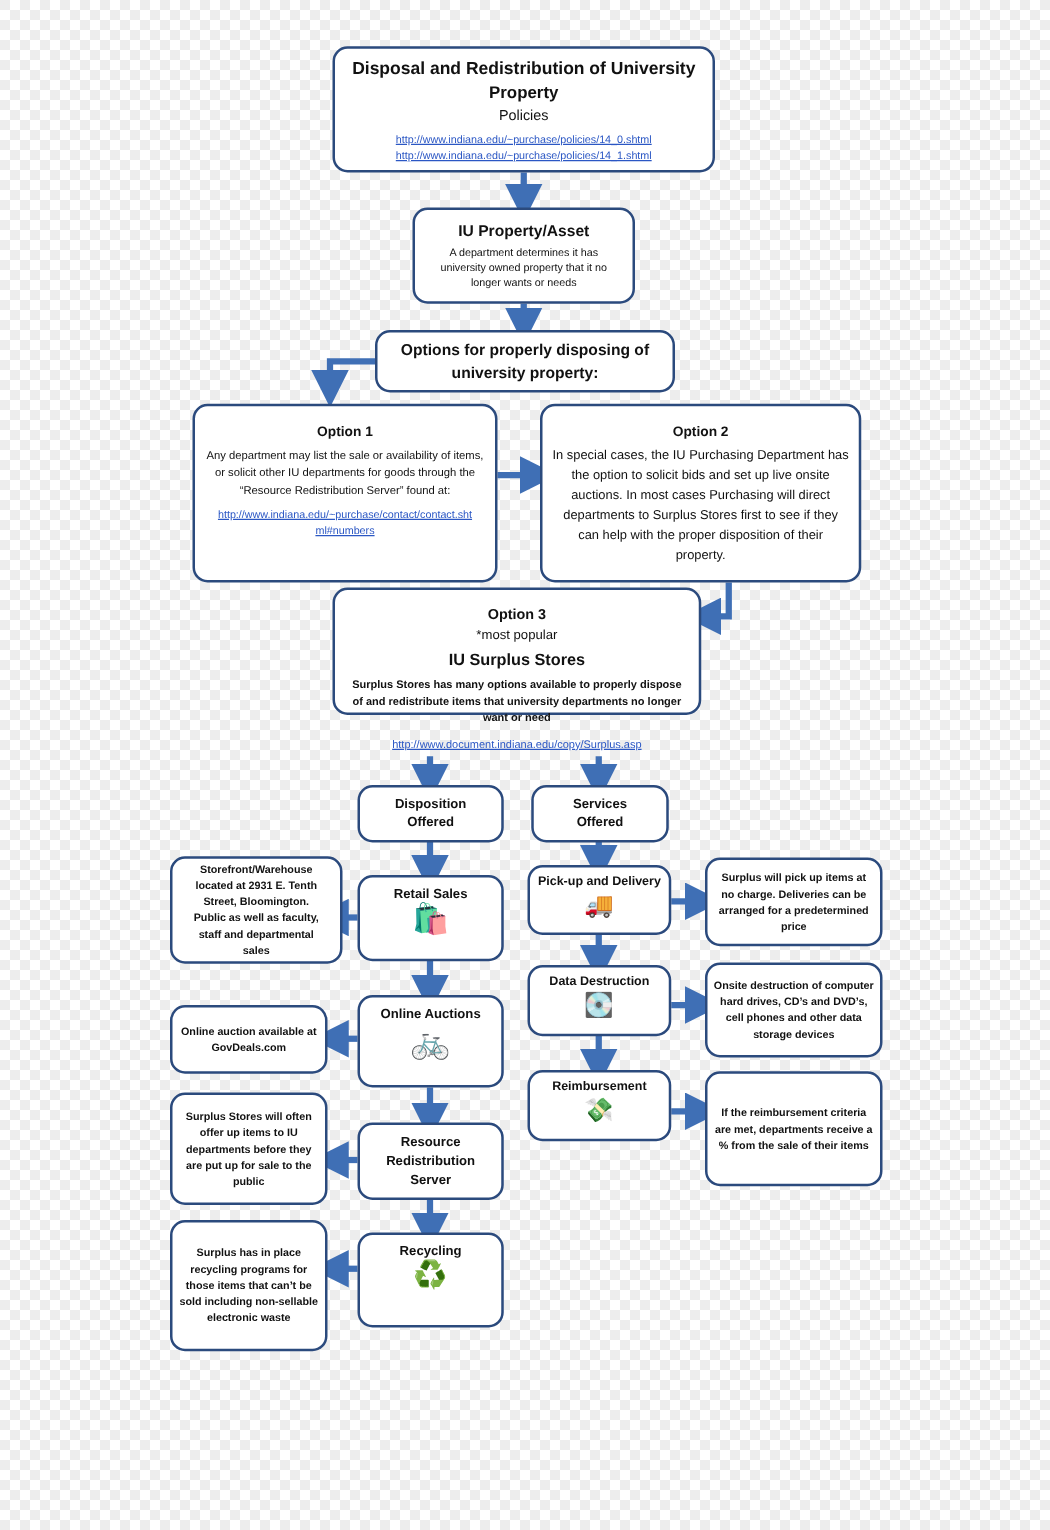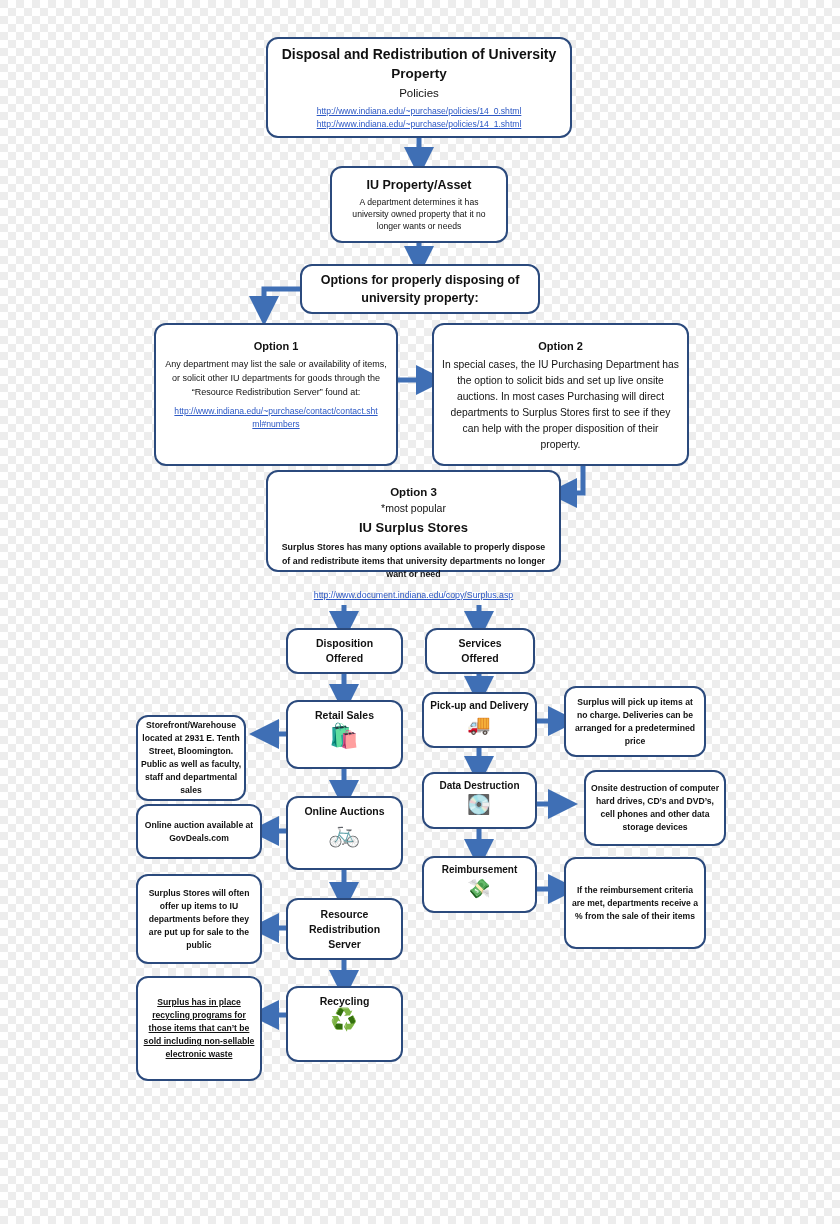--- a/index.html
+++ b/index.html
@@ -165,41 +165,41 @@
   <div class="box" style="left:422px;top:772px;width:115px;height:57px;justify-content:flex-start;padding-top:5px;">
     <div class="t" style="font-size:10px;line-height:14px;">Data Destruction</div>
     <div class="ico" style="font-size:19px;margin-top:2px;">💽</div>
   </div>
 
   <div class="box" style="left:422px;top:856px;width:115px;height:57px;justify-content:flex-start;padding-top:5px;">
     <div class="t" style="font-size:10px;line-height:14px;">Reimbursement</div>
     <div class="ico" style="font-size:19px;margin-top:2px;">💸</div>
   </div>
 
-  <div class="box" style="left:136px;top:715px;width:110px;height:86px;">
+  <div class="box" style="left:136px;top:685px;width:138px;height:86px;">
     <div class="t" style="font-size:8.6px;line-height:13px;width:112px;">Storefront/Warehouse located at 2931 E. Tenth Street, Bloomington. Public as well as faculty, staff and departmental sales</div>
   </div>
 
   <div class="box" style="left:136px;top:804px;width:126px;height:55px;">
     <div class="t" style="font-size:8.6px;line-height:13px;width:112px;">Online auction available at GovDeals.com</div>
   </div>
 
   <div class="box" style="left:136px;top:874px;width:126px;height:90px;">
     <div class="t" style="font-size:8.6px;line-height:13px;width:112px;">Surplus Stores will often offer up items to IU departments before they are put up for sale to the public</div>
   </div>
 
   <div class="box" style="left:136px;top:976px;width:126px;height:105px;">
-    <div class="t" style="font-size:8.6px;line-height:13px;width:112px;text-decoration:underline;">Surplus has in place recycling programs for those items that can’t be sold including non-sellable electronic waste</div>
+    <div class="t" style="font-size:8.6px;line-height:13px;width:112px;">Surplus has in place recycling programs for those items that can’t be sold including non-sellable electronic waste</div>
   </div>
 
   <div class="box" style="left:564px;top:686px;width:142px;height:71px;">
     <div class="t" style="font-size:8.6px;line-height:13px;width:128px;">Surplus will pick up items at no charge. Deliveries can be arranged for a predetermined price</div>
   </div>
 
-  <div class="box" style="left:564px;top:770px;width:142px;height:76px;margin-left:20px;">
+  <div class="box" style="left:564px;top:770px;width:142px;height:76px;">
     <div class="t" style="font-size:8.6px;line-height:13px;width:128px;">Onsite destruction of computer hard drives, CD’s and DVD’s, cell phones and other data storage devices</div>
   </div>
 
   <div class="box" style="left:564px;top:857px;width:142px;height:92px;">
     <div class="t" style="font-size:8.6px;line-height:13px;width:128px;">If the reimbursement criteria are met, departments receive a % from the sale of their items</div>
   </div>
 
 </div>
 
 </body></html>

